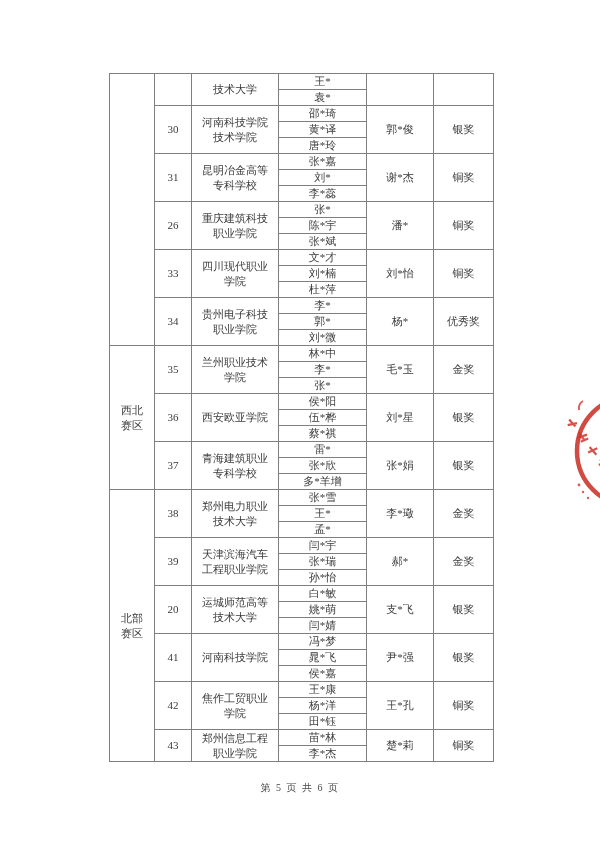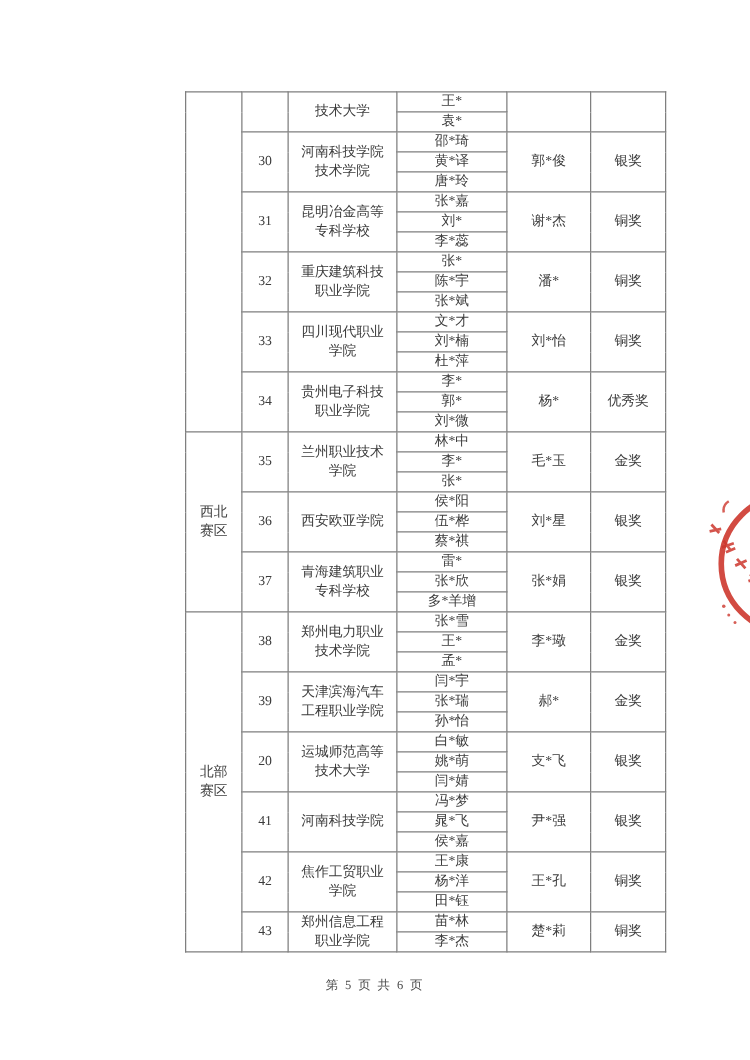--- a/index.html
+++ b/index.html
@@ -13,21 +13,20 @@
   .page {
     position: absolute; inset: 0;
     background: #ffffff;
   }
   table.awards {
     position: absolute;
     left: 109px; top: 73px;
     width: 384px;
     border-collapse: collapse;
     table-layout: fixed;
-    margin-left: 39px;
   }
   table.awards td {
     border: 1px solid #7f7f7f;
     padding: 0 1px;
     height: 15px;
     text-align: center;
     vertical-align: middle;
     font-size: 11px;
     line-height: 15px;
     color: #3b3b3b;
@@ -97,21 +96,21 @@
           <td rowspan="3">谢*杰</td>
           <td rowspan="3">铜奖</td>
         </tr>
         <tr>
           <td>刘*</td>
         </tr>
         <tr>
           <td>李*蕊</td>
         </tr>
         <tr>
-          <td rowspan="3">32</td>
+          <td rowspan="3">26</td>
           <td rowspan="3" class="c-school">重庆建筑科技
 职业学院</td>
           <td>张*</td>
           <td rowspan="3">潘*</td>
           <td rowspan="3">铜奖</td>
         </tr>
         <tr>
           <td>陈*宇</td>
         </tr>
         <tr>
@@ -186,21 +185,21 @@
           <td>张*欣</td>
         </tr>
         <tr>
           <td>多*羊增</td>
         </tr>
         <tr>
           <td rowspan="17" class="c-region">北部
 赛区</td>
           <td rowspan="3">38</td>
           <td rowspan="3" class="c-school">郑州电力职业
-技术学院</td>
+技术大学</td>
           <td>张*雪</td>
           <td rowspan="3">李*璥</td>
           <td rowspan="3">金奖</td>
         </tr>
         <tr>
           <td>王*</td>
         </tr>
         <tr>
           <td>孟*</td>
         </tr>

